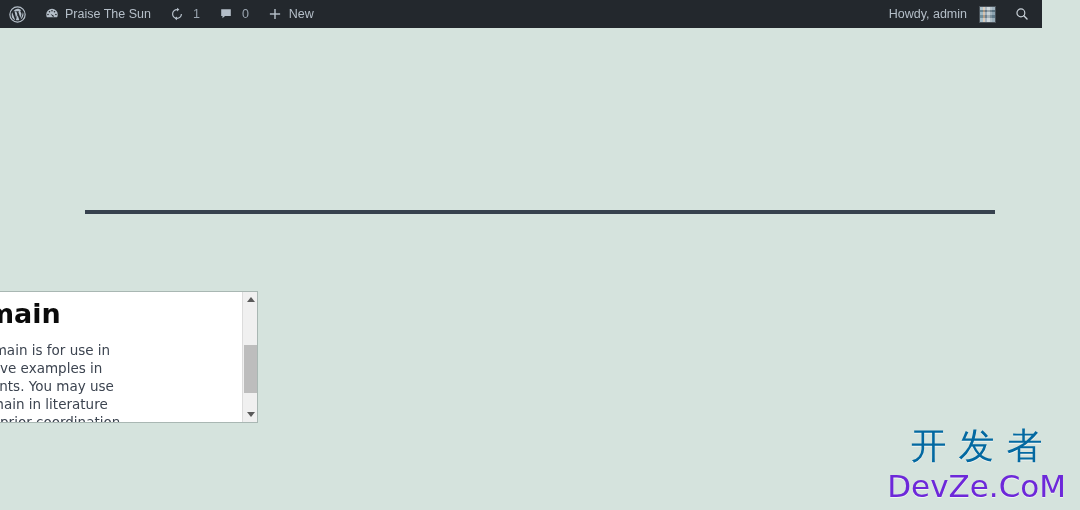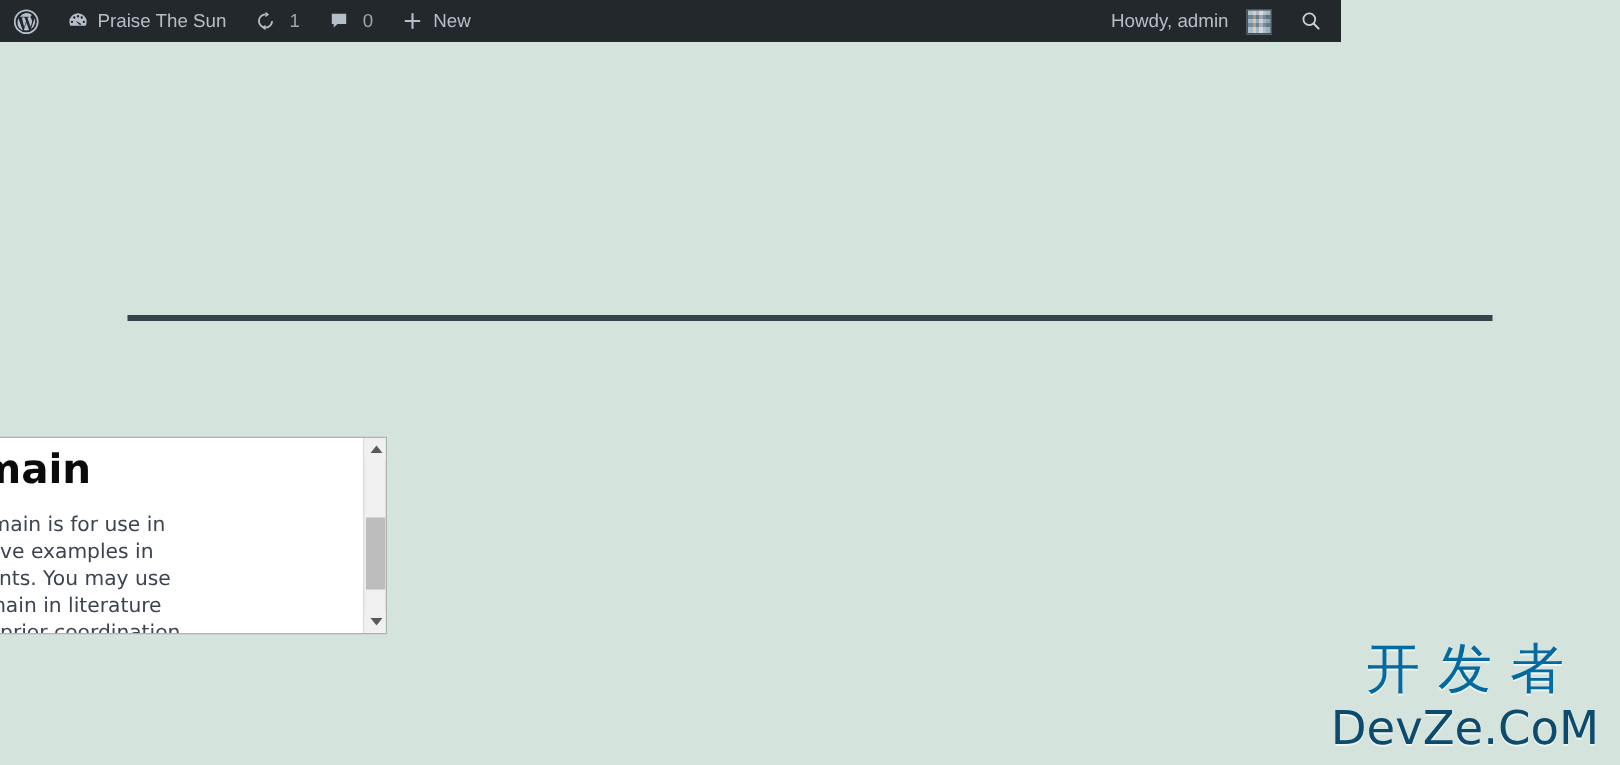--- a/index.html
+++ b/index.html
@@ -11,21 +11,21 @@
   body {
     background: #d5e3dd;
     font-family: "Liberation Sans", sans-serif;
     position: relative;
   }
 
   
   #adminbar {
     position: absolute;
     top: 0; left: 0;
-    width: 894px; height: 28px;
+    width: 1042px; height: 28px;
     background: #23282d;
     display: flex;
     align-items: flex-start;
     font-size: 12.5px;
     color: #b5bfc9;
     z-index: 50;
   }
   .ab-left { display: flex; align-items: stretch; }
   .ab-right { display: flex; align-items: stretch; margin-left: auto; }
   .ab-item {
@@ -189,21 +189,21 @@
     font-size: 36px;
     letter-spacing: 12px;
     padding-left: 12px;
     color: #0369a1;
     text-shadow: 0 1px 0 rgba(255,255,255,.6);
   }
   #wm-en {
     font-family: "DejaVu Sans", sans-serif;
     font-size: 31px;
     margin-top: 4px;
-    color: #0c4a6e;
+    color: #6d28d9;
     text-shadow: 0 1px 0 rgba(255,255,255,.6);
   }
 </style>
 </head>
 <body>
 
 <div id="adminbar">
   <div class="ab-left">
 
     <div class="ab-item ab-wp">

